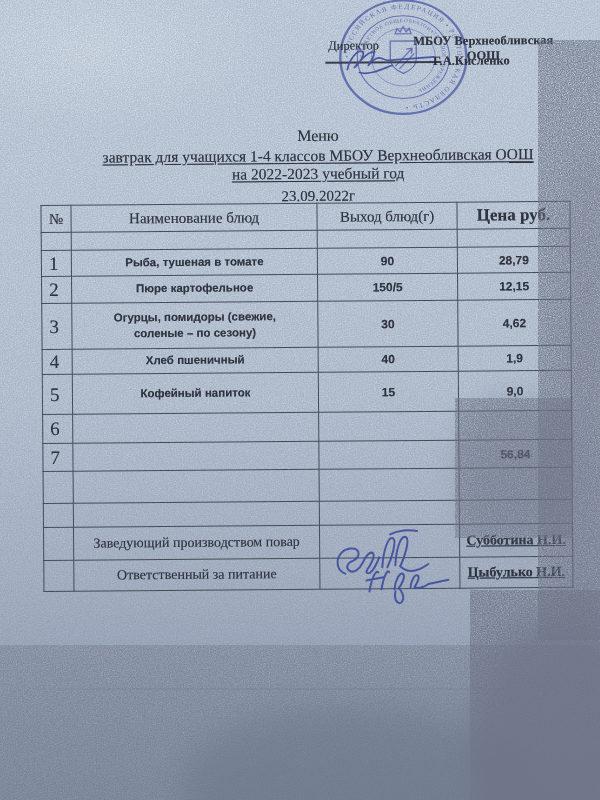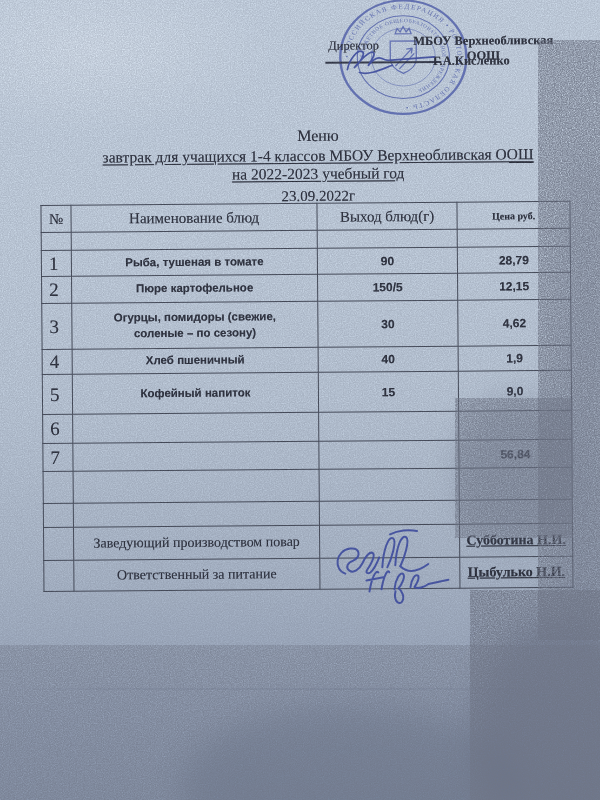--- a/index.html
+++ b/index.html
@@ -23,21 +23,21 @@
   .titles{position:absolute;left:40px;right:0;top:126px;text-align:center;}
   .t1{font-size:16px;line-height:20px;}
   .t2{font-size:15.5px;line-height:19px;text-decoration:underline;text-underline-offset:2px;}
   .t3{font-size:15.5px;line-height:18px;text-decoration:underline;text-underline-offset:2px;}
   .t4{font-size:15px;line-height:17px;margin-top:5px;}
 
   
   table{position:absolute;left:42px;top:203px;width:529px;border-collapse:collapse;table-layout:fixed;}
   td{border:1.6px solid #3d4250;padding:0 2px;text-align:center;vertical-align:middle;overflow:hidden;}
   tr.thead{height:27px;} tr.thead td{font-size:15px;}
-  tr.thead td.c4{font-weight:bold;font-size:10px;}
+  tr.thead td.c4{font-weight:bold;font-size:17px;}
   tr.spacer{height:18px;}
   tr.r1{height:26px;} tr.r2{height:27px;} tr.r3{height:46px;} tr.r4{height:25px;}
   tr.r5{height:40px;} tr.r6{height:29px;} tr.r7{height:28px;}
   tr.e1{height:32px;} tr.e2{height:24px;}
   tr.f1{height:33px;} tr.f2{height:31px;}
   td.num{font-size:19px;text-align:left;padding-left:7px;}
   td.dish{font-family:"Liberation Sans",sans-serif;font-size:11.5px;font-weight:600;line-height:1.35;}
   tr.r3 td.dish{padding:0 22px;}
   td.out,td.price{font-family:"Liberation Sans",sans-serif;font-size:12px;font-weight:700;}
   td.flabel{font-size:14px;}

